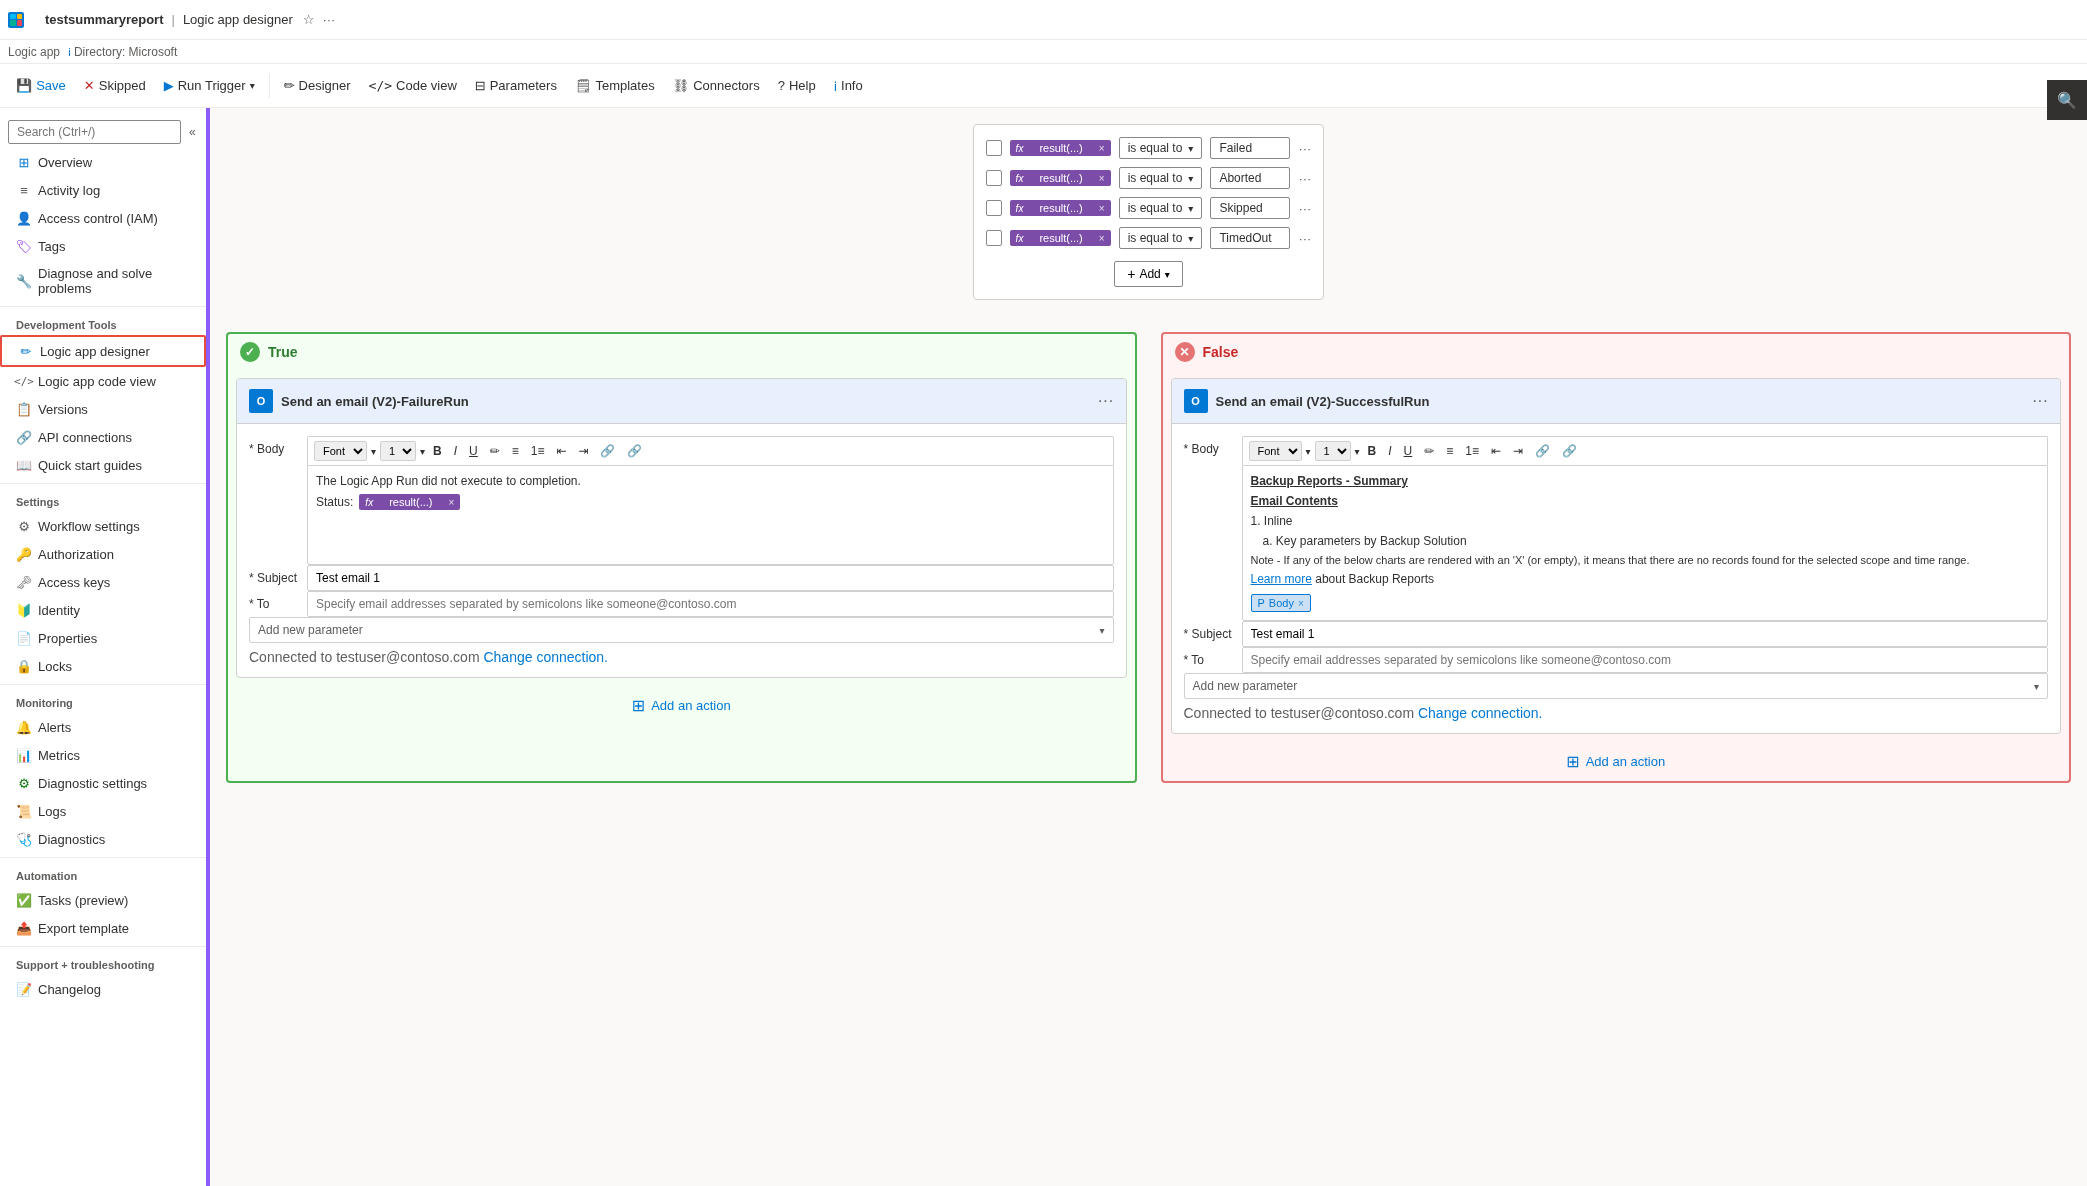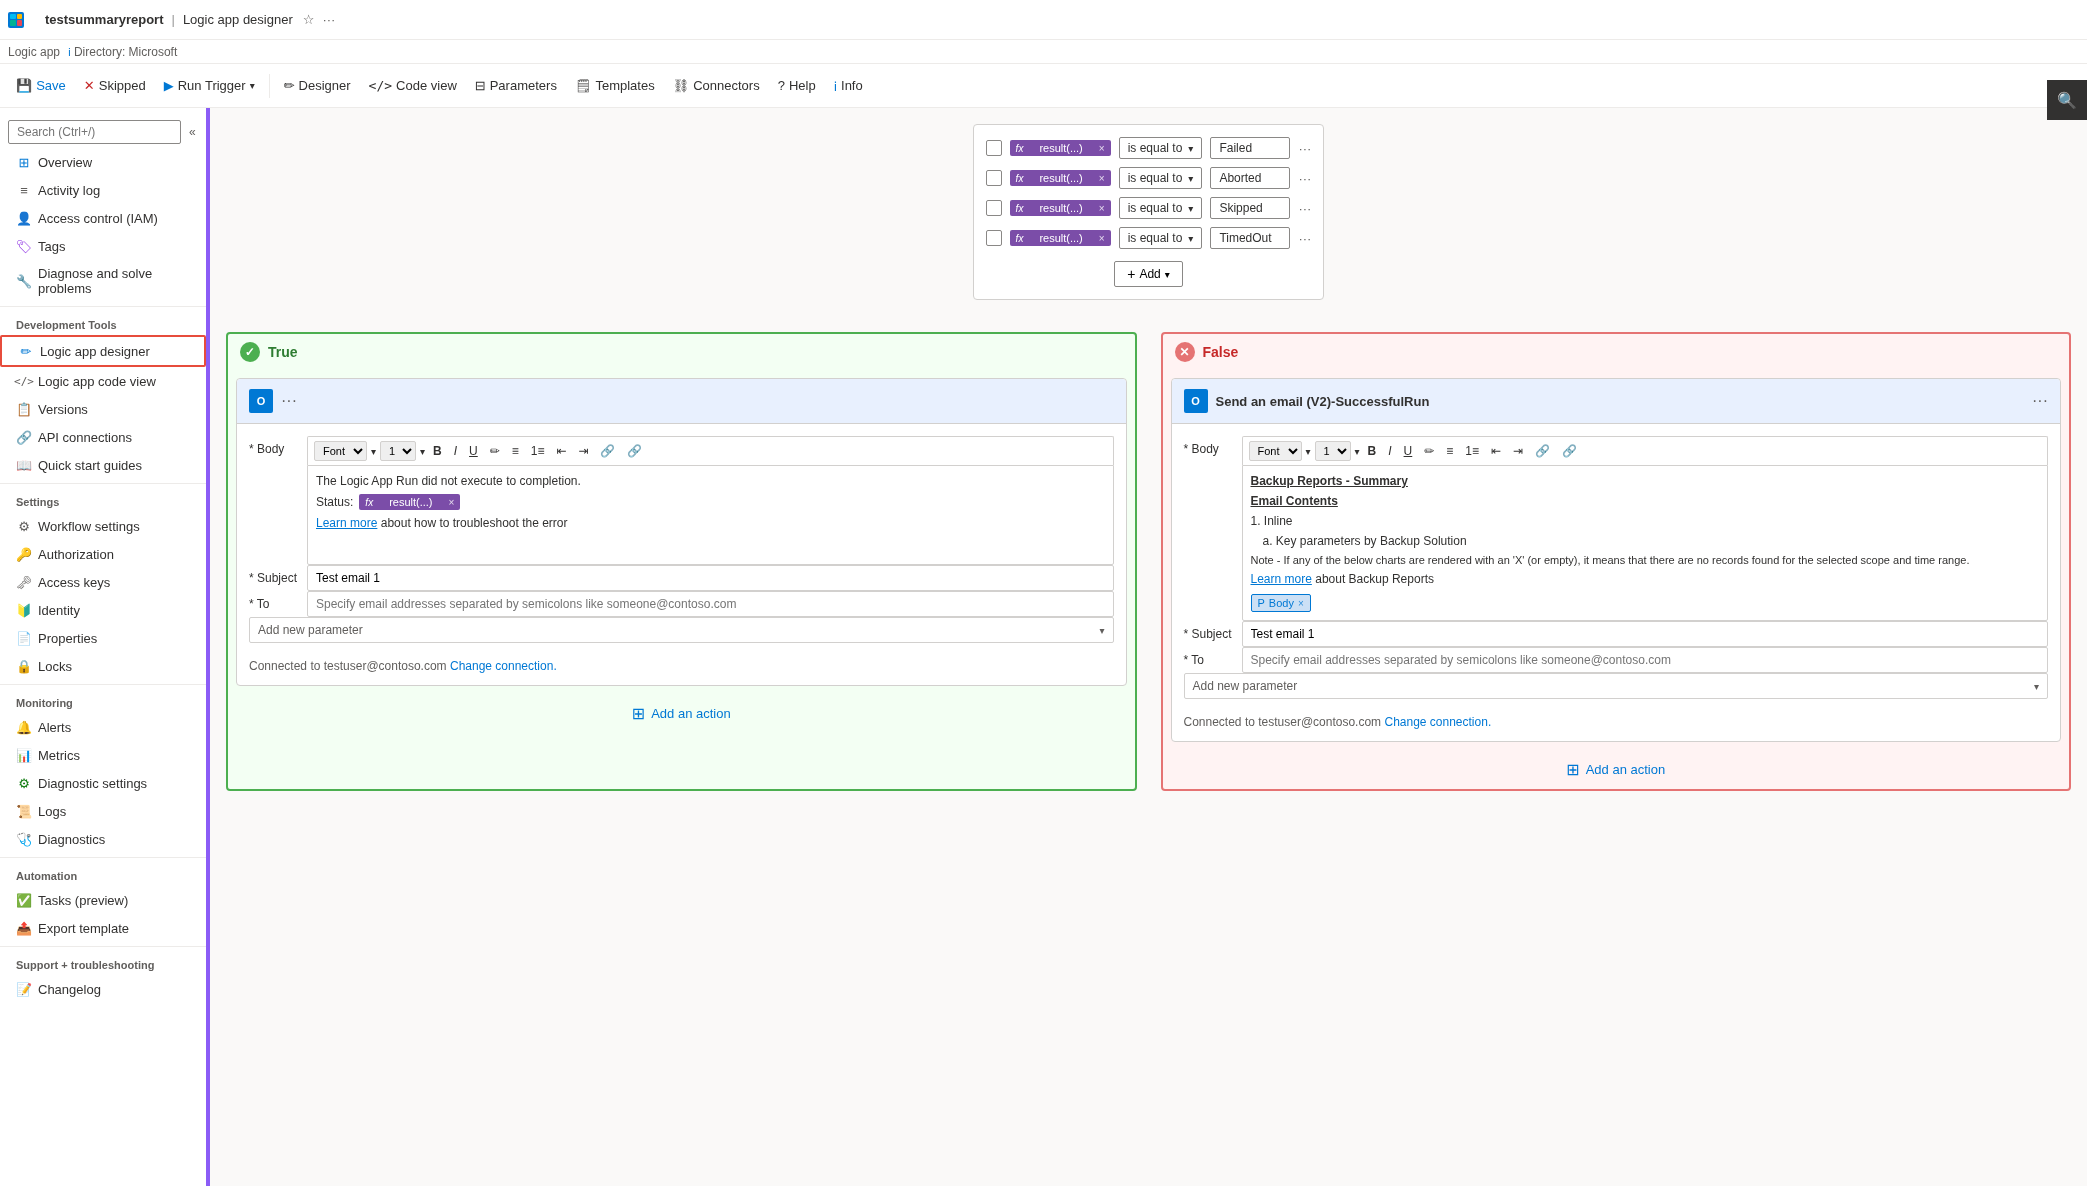--- a/index.html
+++ b/index.html
@@ -70,21 +70,21 @@
     .field-content { flex: 1; }
     .font-toolbar { display: flex; align-items: center; gap: 4px; border: 1px solid #d2d0ce; border-bottom: none; padding: 4px 6px; background: #fff; border-radius: 2px 2px 0 0; flex-wrap: wrap; }
     .font-select { border: 1px solid #d2d0ce; padding: 2px 4px; font-size: 11px; border-radius: 2px; }
     .font-size-select { border: 1px solid #d2d0ce; padding: 2px 4px; font-size: 11px; border-radius: 2px; width: 36px; }
     .fmt-btn { background: none; border: none; cursor: pointer; font-size: 12px; padding: 2px 4px; border-radius: 2px; color: #323130; }
     .text-area { border: 1px solid #d2d0ce; padding: 8px; font-size: 12px; min-height: 100px; background: #fff; border-radius: 0 0 2px 2px; }
     .text-area p { margin-bottom: 6px; }
     .subject-input { width: 100%; border: 1px solid #d2d0ce; padding: 5px 8px; font-size: 12px; border-radius: 2px; }
     .to-input { width: 100%; border: 1px solid #d2d0ce; padding: 5px 8px; font-size: 12px; border-radius: 2px; color: #a19f9d; }
     .add-param-select { width: 100%; border: 1px solid #d2d0ce; padding: 5px 8px; font-size: 12px; border-radius: 2px; background: #fff; color: #605e5c; display: flex; align-items: center; justify-content: space-between; cursor: pointer; }
-    .connection-info { font-size: 12px; color: #605e5c; margin-top: 16px; }
+    .connection-info { font-size: 14px; color: #605e5c; margin-top: 6px; }
     .connection-link { color: #0078d4; cursor: pointer; text-decoration: none; }
     .add-action-btn { display: flex; align-items: center; gap: 6px; justify-content: center; padding: 10px; color: #0078d4; cursor: pointer; font-size: 13px; margin-top: 8px; }
     .add-action-icon { color: #0078d4; font-size: 16px; }
 
     
     .body-tag { display: inline-flex; align-items: center; gap: 4px; background: #cce0f5; color: #0078d4; padding: 2px 6px; border-radius: 2px; font-size: 11px; border: 1px solid #0078d4; }
     .body-tag-icon { font-size: 10px; }
     .body-tag .x-btn { cursor: pointer; opacity: 0.8; font-size: 10px; color: #0078d4; }
 
     
@@ -376,20 +376,21 @@
 
         <div class="branch branch-true">
           <div class="branch-header branch-header-true">
             <div class="branch-true-icon">✓</div>
             <span>True</span>
           </div>
 
           <div class="email-card">
             <div class="email-card-header">
               <div class="email-card-icon" style="background:#0078d4;font-size:11px;font-weight:700;">O</div>
+              <span class="email-card-title">Send an email (V2)-FailureRun</span>
               <span class="email-card-dots">···</span>
             </div>
             <div class="email-card-body">
 
               <div class="field-row">
                 <span class="field-label">* Body</span>
                 <div class="field-content">
                   <div class="font-toolbar">
                     <select class="font-select"><option>Font</option></select>
                     <span style="font-size:10px;">▾</span>
@@ -408,24 +409,20 @@
                   </div>
                   <div class="text-area">
                     <p>The Logic App Run did not execute to completion.</p>
                     <p style="display:flex;align-items:center;gap:6px;">
                       <span>Status:</span>
                       <span class="result-tag" style="background:#7B4DA8;">
                         <span class="fx">fx</span>
                         <span>result(...)</span>
                         <span class="x-btn">×</span>
                       </span>
-                    </p>
-                    <p>
-                      <a class="learn-more">Learn more</a>
-                      <span> about how to troubleshoot the error</span>
                     </p>
                   </div>
                 </div>
               </div>
 
               <div class="field-row">
                 <span class="field-label">* Subject</span>
                 <input type="text" class="subject-input" value="Test email 1" style="">
               </div>
 

